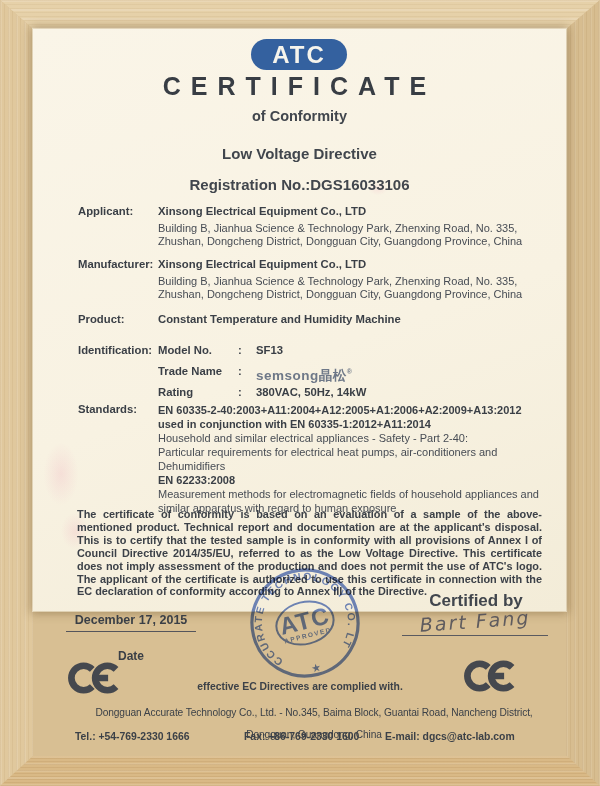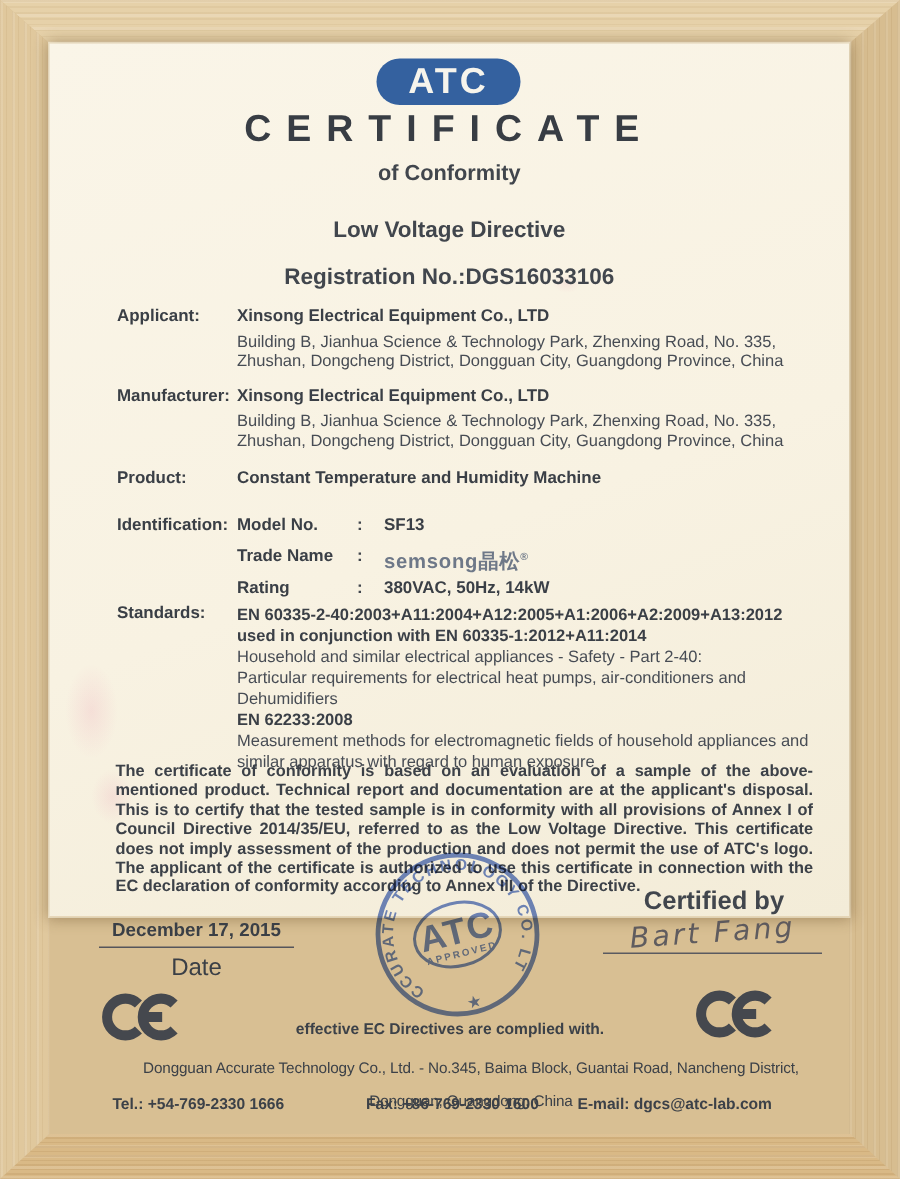--- a/index.html
+++ b/index.html
@@ -66,21 +66,21 @@
   
   .para{top:479px;left:44px;width:465px;font-size:10.9px;line-height:12.9px;
     font-weight:bold;color:#3c4148;text-align:justify;}
   
   .certby{top:562px;left:378px;width:130px;text-align:center;font-size:17px;font-weight:bold;}
   .sig{top:572px;left:369px;width:146px;text-align:center;}
   .sigline{top:606px;left:369px;width:146px;border-bottom:1.4px solid #5a5a60;height:0;}
   .dateblock{top:584px;left:33px;width:130px;text-align:center;}
   .dateval{font-size:12.5px;font-weight:bold;color:#3a3f46;border-bottom:1.6px solid #55555b;
     padding-bottom:4px;}
-  .datelbl{margin-top:5px;font-size:16px;font-weight:normal;color:#3a3f46;}
+  .datelbl{margin-top:17px;font-size:12px;font-weight:bold;color:#3a3f46;}
   .stamp{top:532px;left:210px;width:124px;height:124px;transform:rotate(-14deg);
     opacity:.88;mix-blend-mode:multiply;}
   
   .ce{width:52px;height:40px;}
   .ce-left{top:629px;left:35px;}
   .ce-right{top:627px;left:431px;}
   .cenote{top:638px;left:128px;width:278px;text-align:center;font-size:10.4px;
     font-weight:bold;line-height:13px;color:#3c4148;}
   .addr{top:673px;left:42px;width:478px;font-size:10.2px;font-weight:normal;
     line-height:22px;color:#3c4148;letter-spacing:-.1px;text-align:center;}

